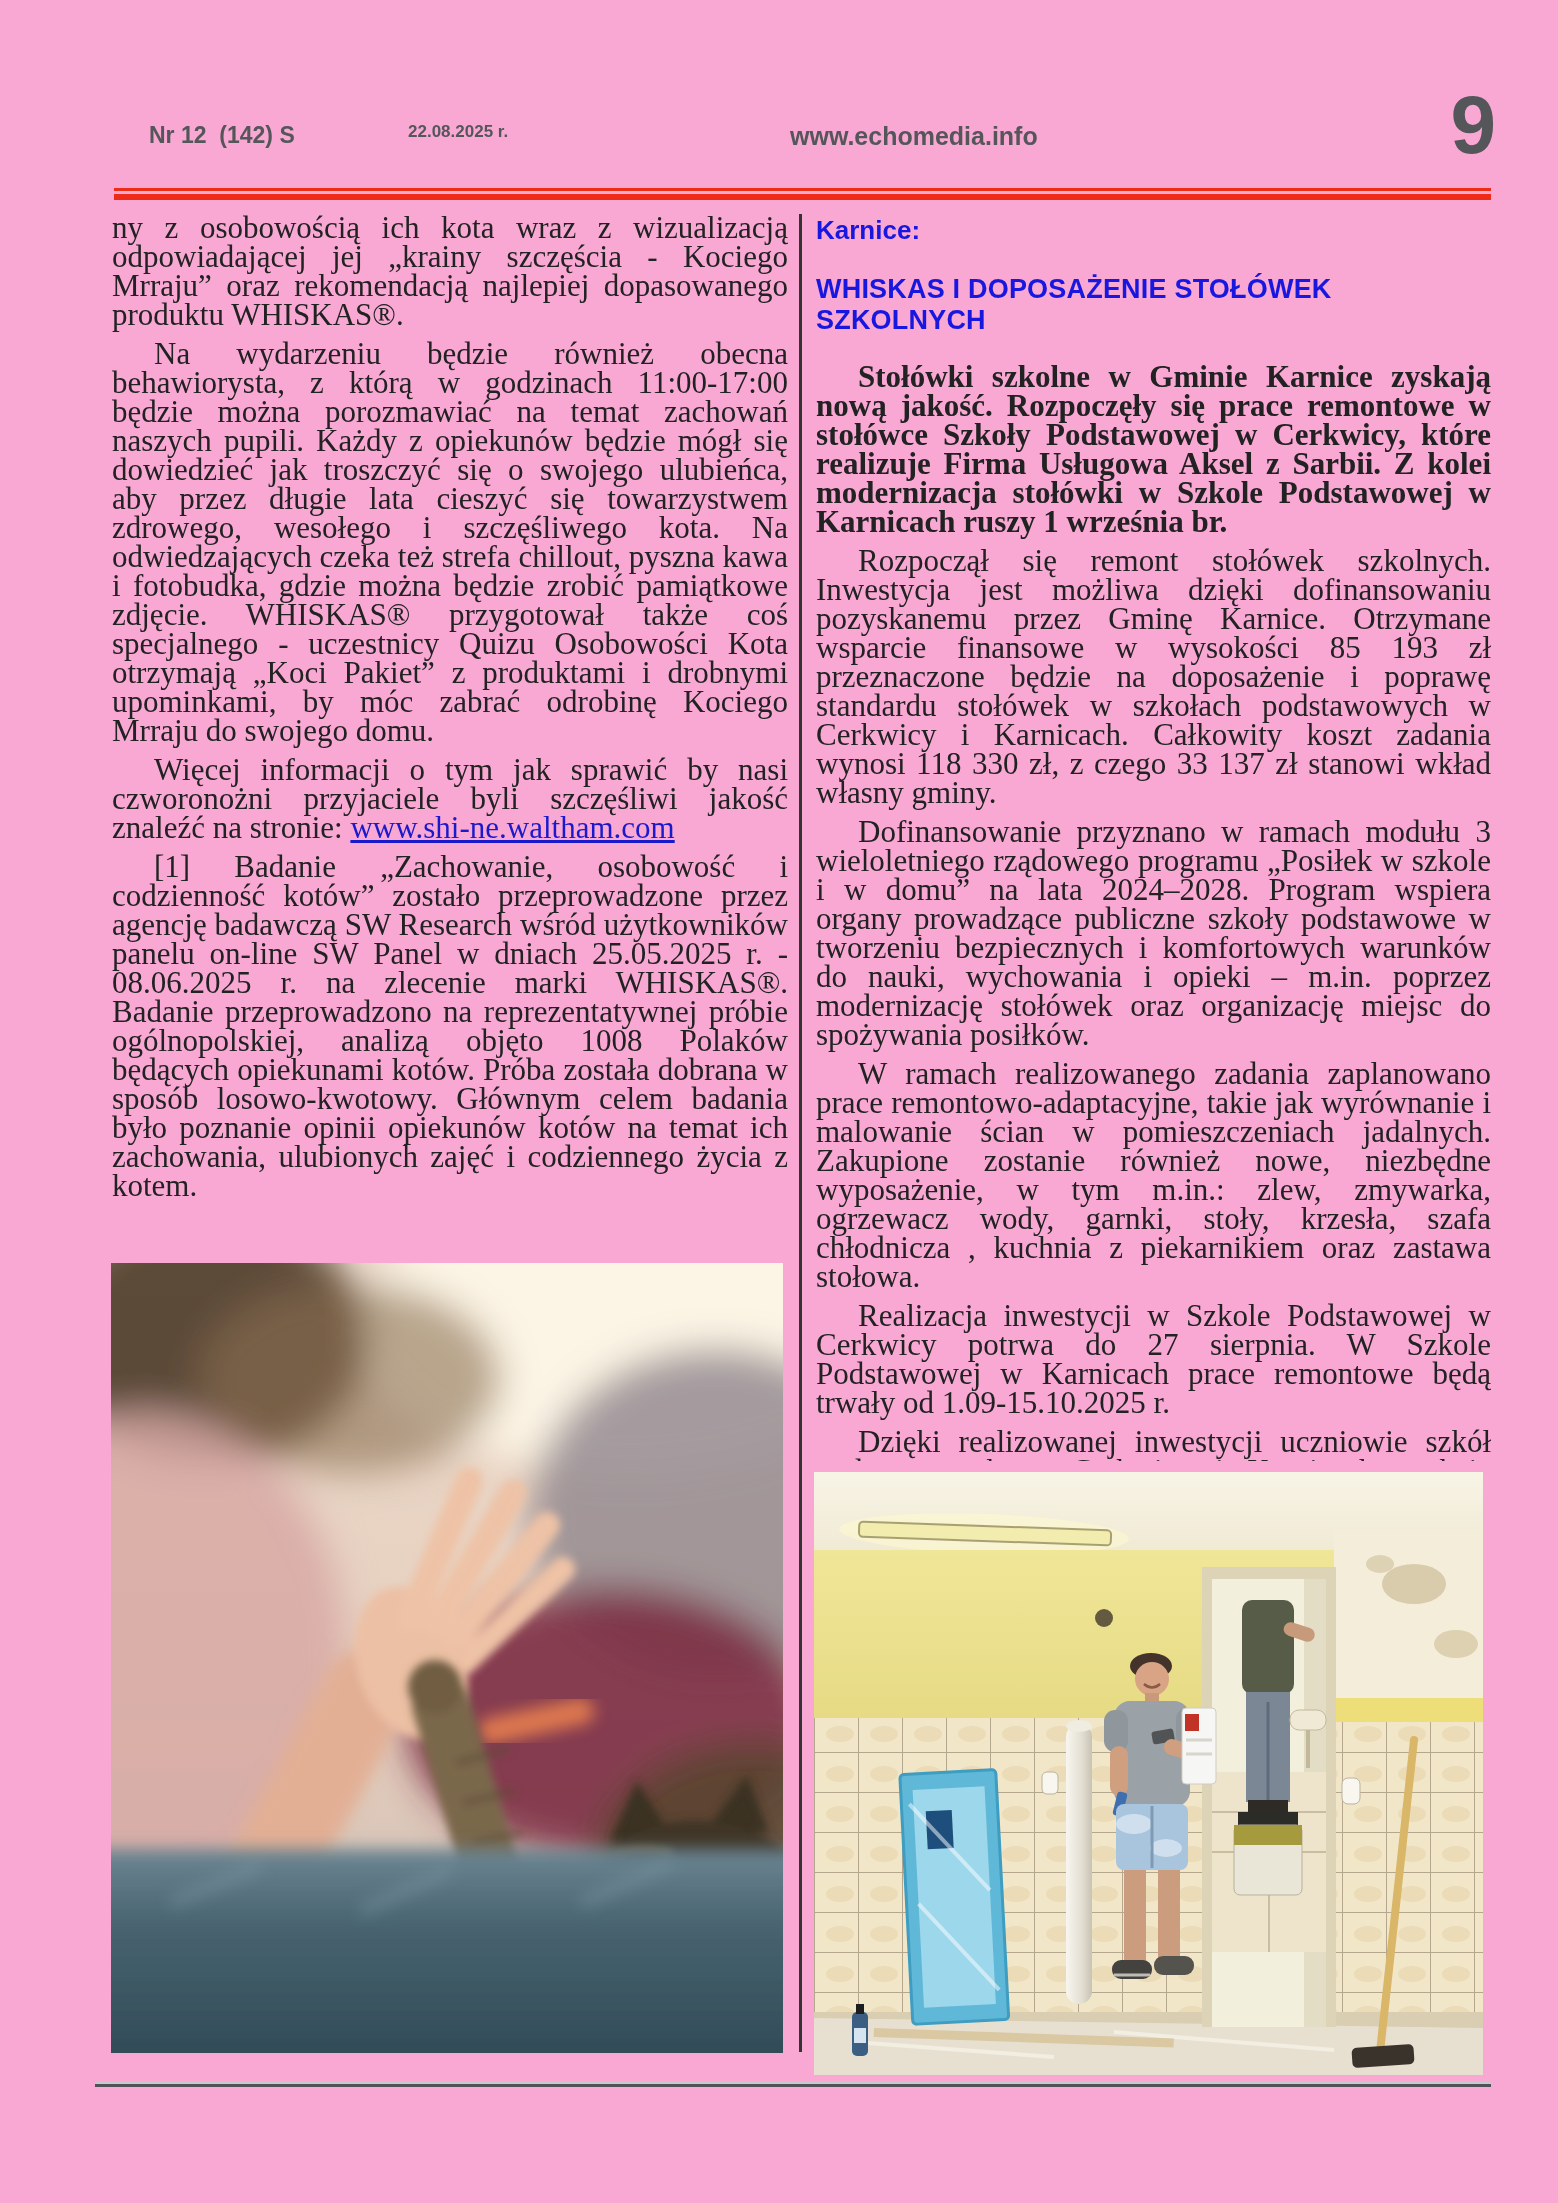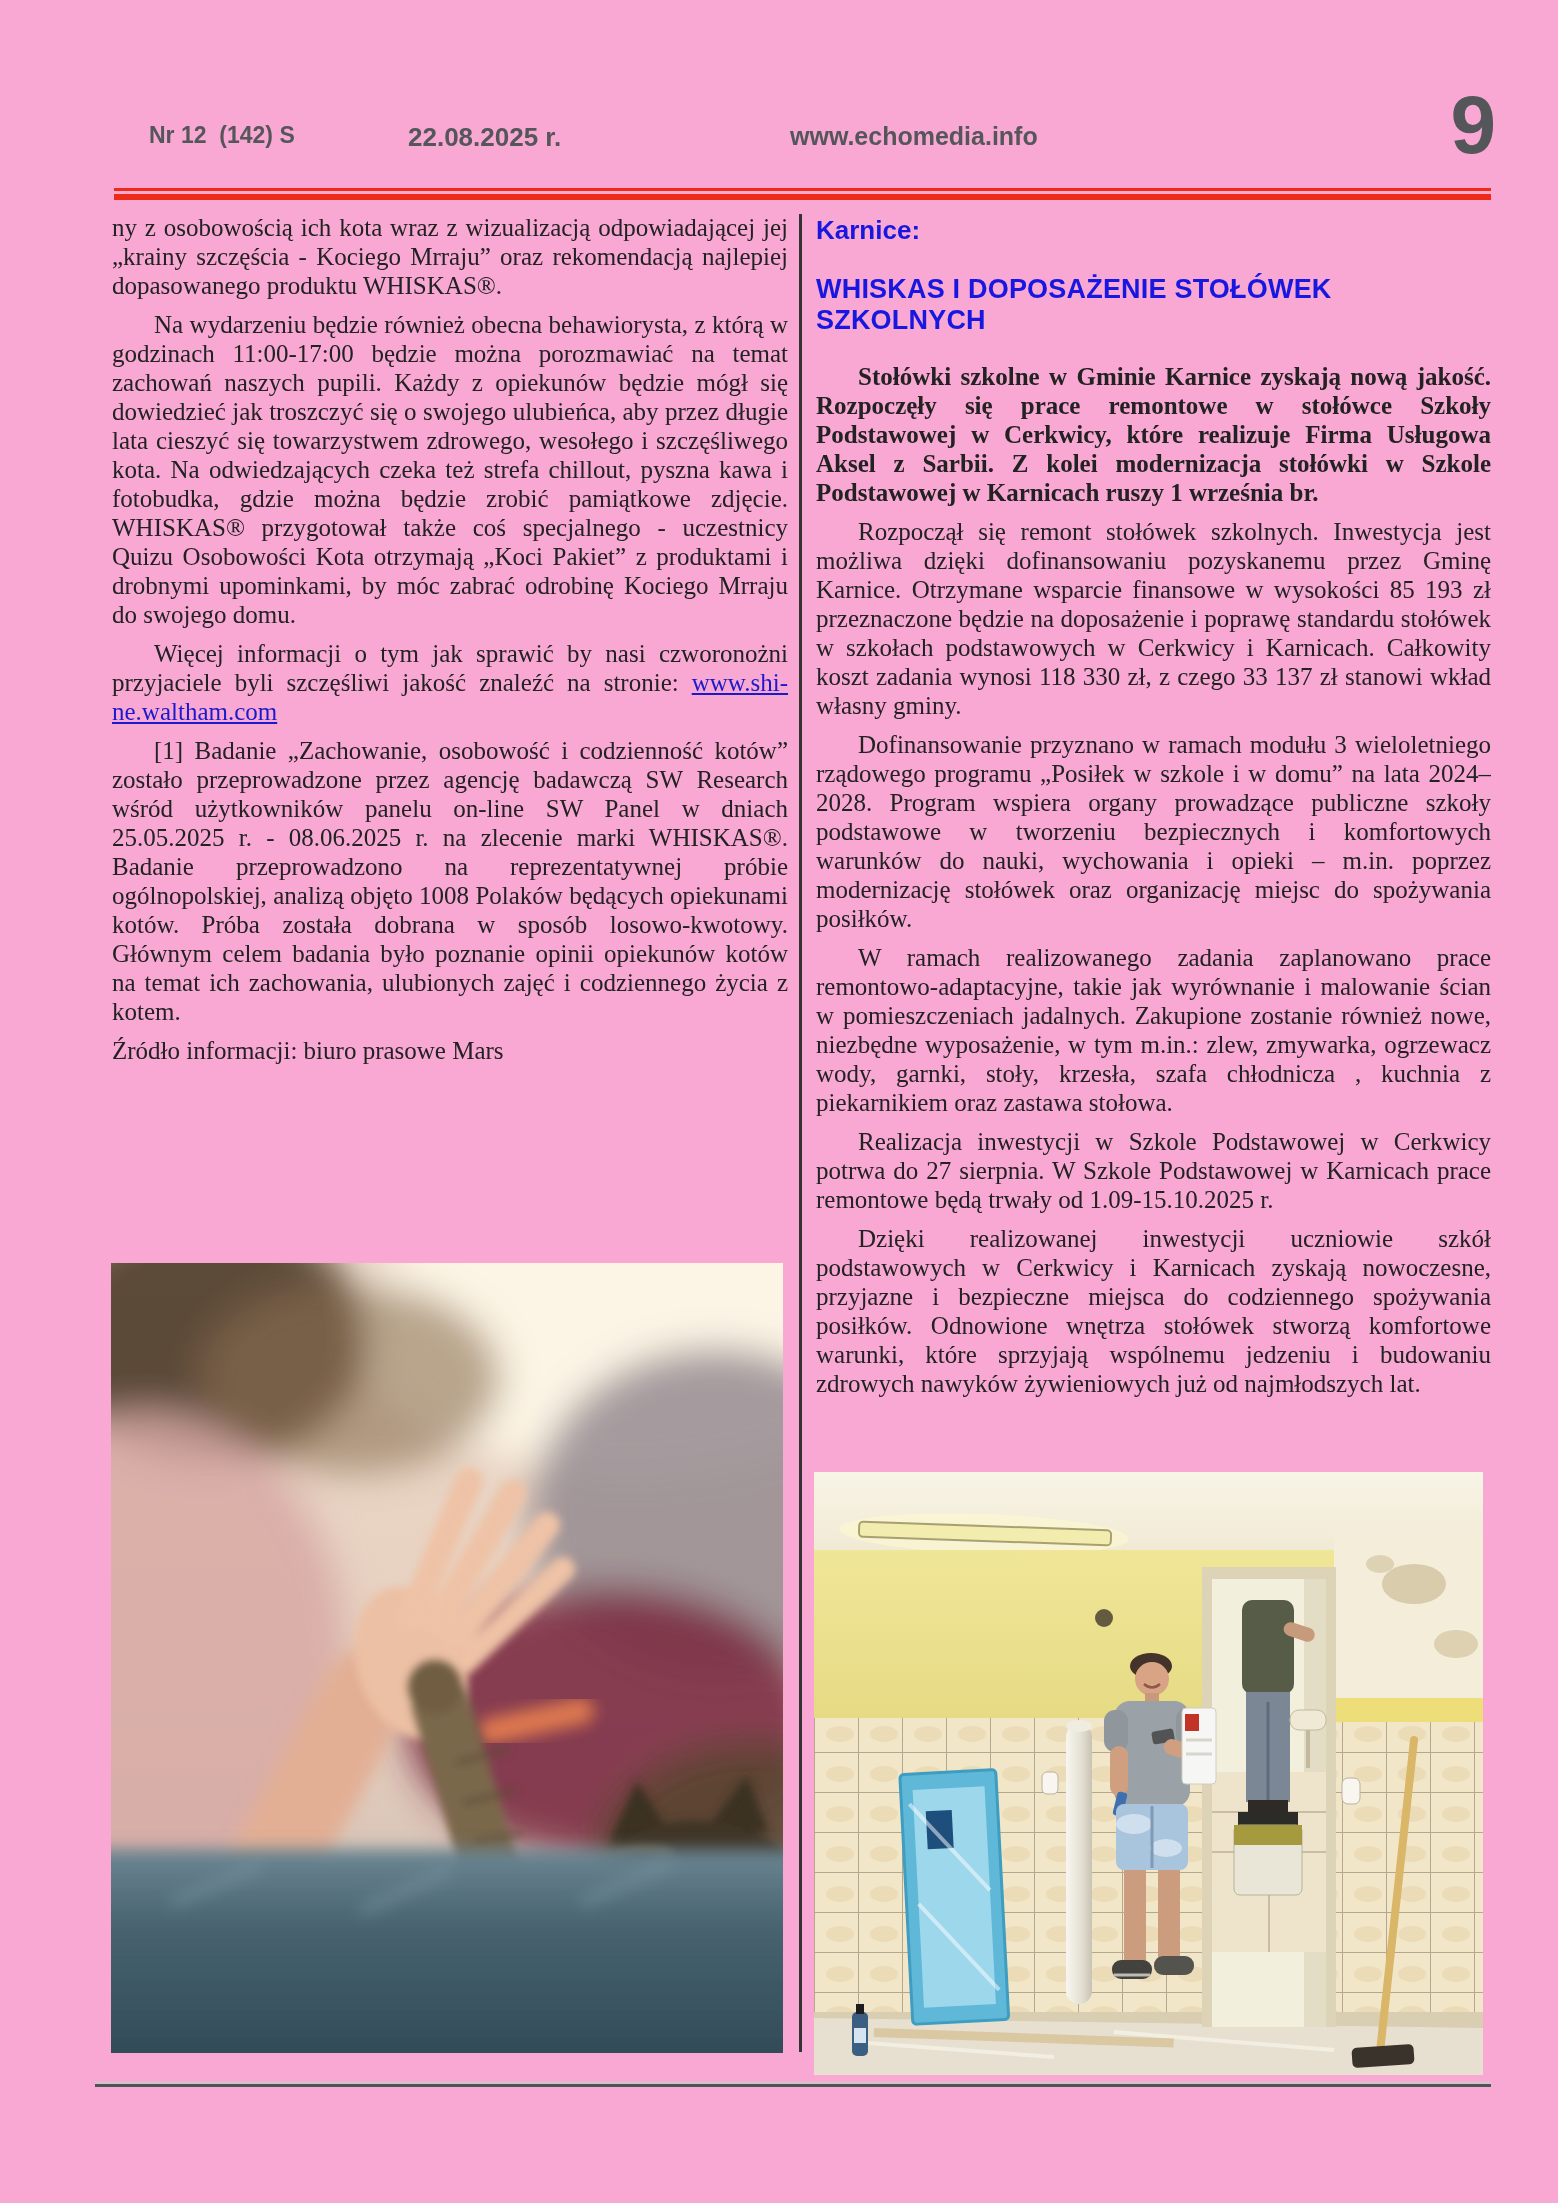--- a/index.html
+++ b/index.html
@@ -13,31 +13,31 @@
   html,body{margin:0;padding:0;background:#ffffff;}
   .page{
     position:relative;width:1558px;height:2203px;background:#f9a8d4;
     font-family:"Liberation Serif","DejaVu Serif",serif;color:var(--body_text);
     overflow:hidden;
   }
   
   .masthead{position:absolute;left:0;top:0;width:1558px;height:180px;
     font-family:"Liberation Sans","DejaVu Sans",sans-serif;color:var(--header_gray);font-weight:bold;}
   .issue{position:absolute;left:149px;top:122px;font-size:23px;white-space:pre;}
-  .date{position:absolute;left:408px;top:122px;font-size:26px;}
+  .date{position:absolute;left:408px;top:122px;font-size:17px;}
   .website{position:absolute;left:790px;top:122px;font-size:25px;}
   .pagenum{position:absolute;right:64px;top:84px;font-size:82px;line-height:1;letter-spacing:-2px;}
   .rule-red-thin{position:absolute;left:114px;top:188px;width:1377px;height:3px;background:var(--rule_red);}
   .rule-red-thick{position:absolute;left:114px;top:194px;width:1377px;height:6px;background:var(--rule_red);}
   
   .col-divider{position:absolute;left:799px;top:214px;width:3px;height:1838px;background:var(--divider);}
   .col-left{position:absolute;left:112px;top:213px;width:676px;height:985px;overflow:hidden;}
   .col-right{position:absolute;left:816px;top:213px;width:675px;height:1248px;overflow:hidden;}
   .col-left p,.col-right p{
-    margin:0 0 10px 0;font-size:25px;line-height:29px;text-align:justify;
+    margin:0 0 10px 0;font-size:31px;line-height:29px;text-align:justify;
   }
   .indent{text-indent:42px;}
   .source-line{text-align:right;margin-top:30px;}
   a.article-link{color:var(--link_blue);text-decoration:underline;}
   .kicker{font-family:"Liberation Sans","DejaVu Sans",sans-serif;font-weight:bold;
     color:var(--heading_blue);font-size:26px;margin:2px 0 28px 0;}
   .headline{font-family:"Liberation Sans","DejaVu Sans",sans-serif;font-weight:bold;
     color:var(--heading_blue);font-size:27px;margin:0 0 26px 0;letter-spacing:0.2px;}
   .lead{font-weight:bold;}
   

